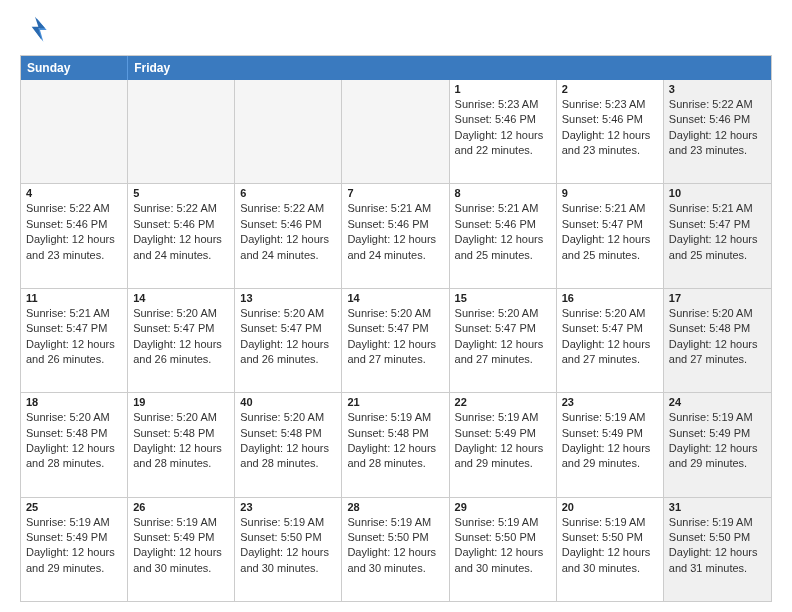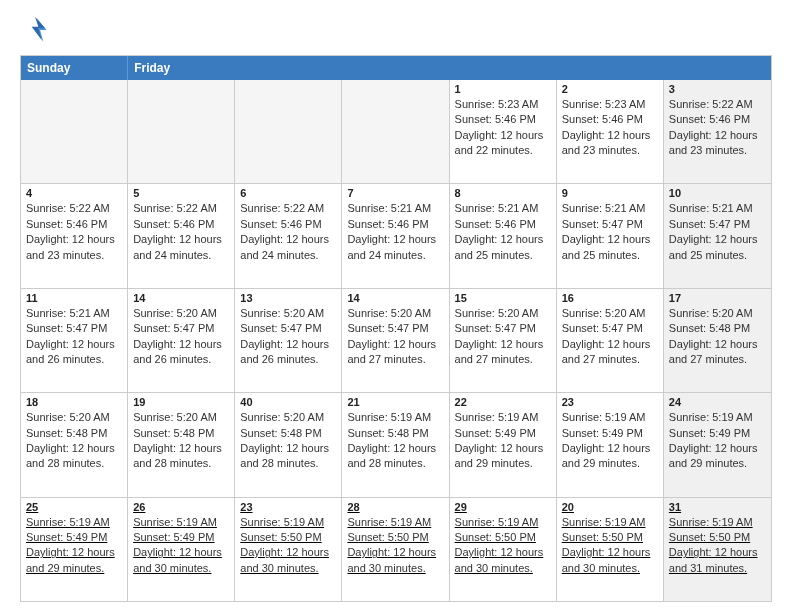--- a/index.html
+++ b/index.html
@@ -79,21 +79,21 @@
       flex: 1;
       display: flex;
       flex-direction: column;
     }
     .cal-row {
       display: grid;
       grid-template-columns: repeat(7, 1fr);
       flex: 1;
       border-bottom: 1px solid #ccc;
     }
-    .cal-row:last-child { border-bottom: none; text-decoration: underline; }
+    .cal-row:last-child { border-bottom: none; }
     .cal-cell {
       border-right: 1px solid #ccc;
       padding: 3px 5px;
       font-size: 9.5px;
       color: #333;
       background: #fff;
       vertical-align: top;
       min-height: 0;
     }
     .cal-cell:last-child { border-right: none; }

